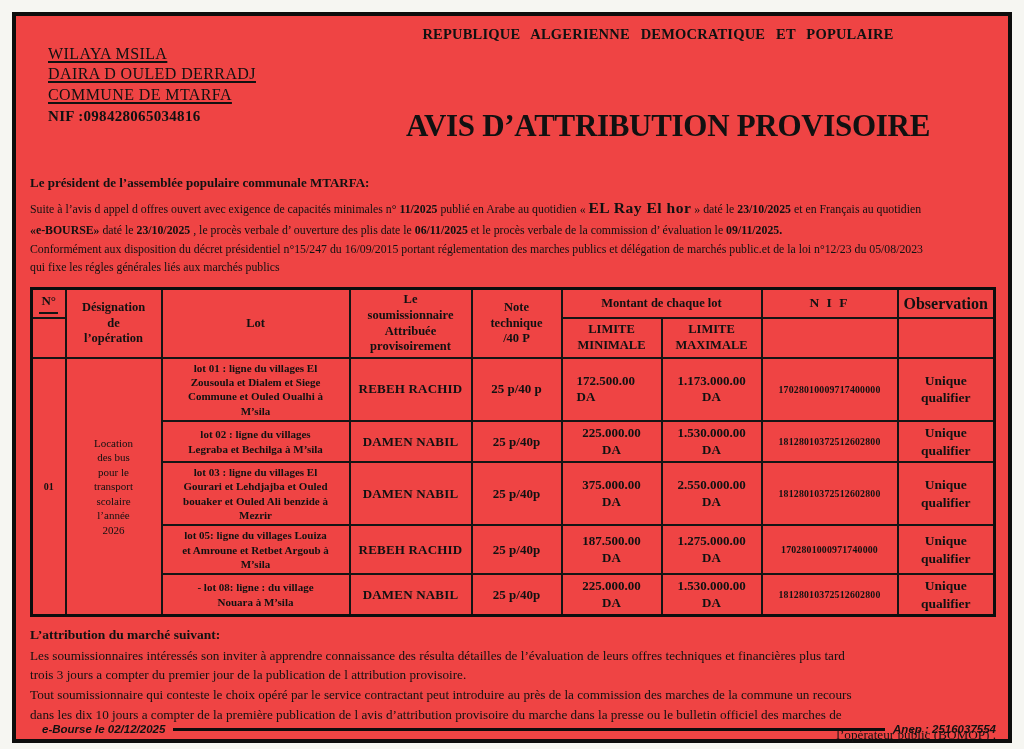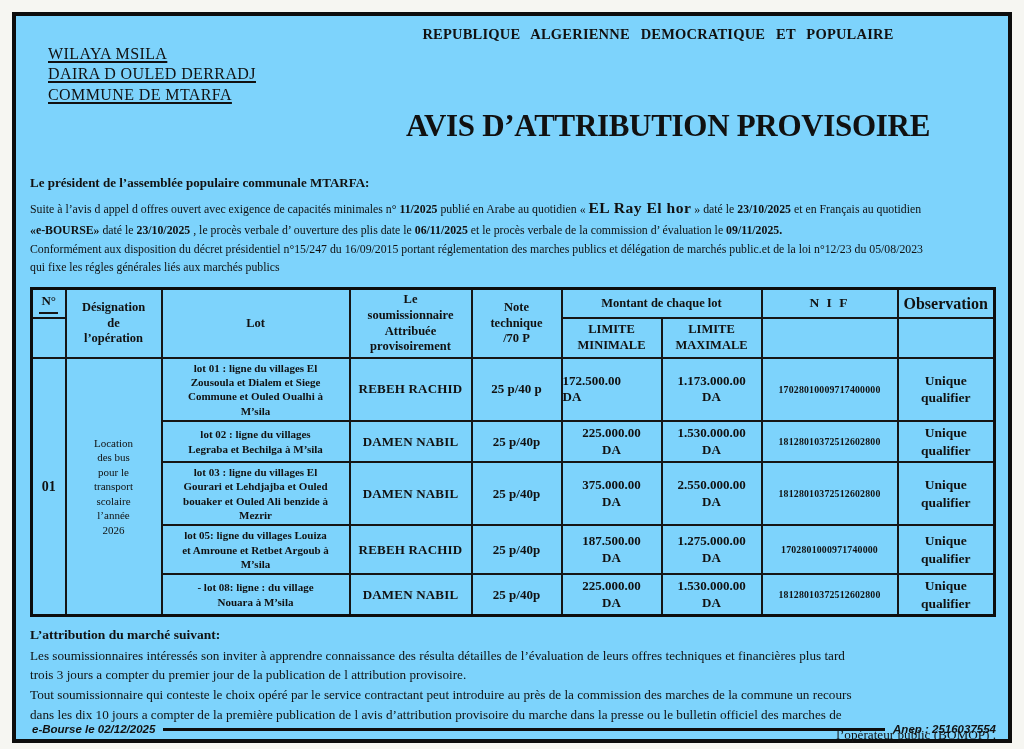--- a/index.html
+++ b/index.html
@@ -1,20 +1,20 @@
 <!DOCTYPE html>
 <html><head>
 <meta charset="utf-8">
 <style>
   * { margin:0; padding:0; box-sizing:border-box; }
   html,body { width:1024px; height:749px; background:#f6f6f2; }
   body { font-family:"Liberation Serif","DejaVu Serif",serif; color:#111; position:relative; }
   .doc {
     position:absolute; left:12px; right:12px; top:12px; bottom:6px;
-    border:4px solid #0d0d0d; background:#7dd3fc;
+    border:4px solid #0d0d0d; background:#ef4444;
     padding:4px 12px 26px 14px;
   }
   .bold { font-weight:700; }
   .big { font-weight:700; font-size:1.32em; letter-spacing:.5px; }
 
   
   .head-zone { position:relative; height:132px; }
   .republic {
     position:absolute; left:300px; right:10px; top:6px;
     text-align:center; font-weight:700; font-size:14.5px;
@@ -45,58 +45,59 @@
   }
   table.award th, table.award td {
     border:2px solid #151515; vertical-align:middle; text-align:center;
     padding:2px 3px; overflow:hidden;
   }
   th { font-weight:700; font-size:12.5px; line-height:1.25; white-space:pre-line; }
   .th-num { vertical-align:top; }
   .th-num div { display:inline-block; border-bottom:2px solid #151515; padding:0 2px 2px 2px; font-size:13px; }
   .th-nif { letter-spacing:2px; font-size:13.5px; vertical-align:top; padding-top:3px; }
   .th-obs { font-size:16px; vertical-align:top; padding-top:3px; }
-  .cell-num { font-weight:700; font-size:14px; }
+  .cell-num { font-weight:700; font-size:10px; }
   .cell-designation { font-weight:400; font-size:11px; white-space:pre-line; line-height:1.32; }
   .cell-lot {
     text-align:left; vertical-align:top; font-weight:700; font-size:11px;
     line-height:1.3; white-space:pre-line; padding:3px 4px;
   }
   .cell-soum { font-weight:700; font-size:13px; letter-spacing:.2px; }
   .cell-note { font-weight:700; font-size:13px; }
   .cell-amount { font-weight:700; font-size:13px; white-space:pre-line; line-height:1.3; }
-  .cell-amount.left { text-align:left; padding-left:0; }
+  .cell-amount.left { text-align:left; padding-left:14px; }
   .cell-nif { font-weight:700; font-size:9.8px; letter-spacing:.2px; }
   .cell-obs { font-weight:700; font-size:13.5px; white-space:pre-line; line-height:1.3; }
 
   
   .bottom { margin-top:8px; font-size:13.2px; line-height:1.5; }
   .bottom-heading { font-weight:700; font-size:13.5px; }
   .bottom-line { white-space:nowrap; }
   .bottom-line.indent { padding-left:6px;text-align:right; }
 
   
   .footer {
-    position:absolute; left:16px; right:12px; bottom:4px;
+    position:absolute; left:26px; right:12px; bottom:4px;
     display:flex; align-items:center; font-size:11.5px; font-weight:700; font-style:italic;
     font-family:"Liberation Sans","DejaVu Sans",sans-serif;
   }
   .footer .rule { flex:1; border-top:3px solid #0d0d0d; margin:0 8px; height:0; }
 </style>
 </head>
 <body>
 
 <div class="doc">
 
   <div class="head-zone">
     <div class="republic">REPUBLIQUE ALGERIENNE DEMOCRATIQUE ET POPULAIRE</div>
     <div class="org-block">
       <div class="org-line">WILAYA MSILA</div>
       <div class="org-line">DAIRA D OULED DERRADJ</div>
       <div class="org-line">COMMUNE DE MTARFA</div>
+      <div class="nif-line">NIF :098428065034816</div>
     </div>
     <div class="page-title">AVIS D’ATTRIBUTION PROVISOIRE</div>
   </div>
 
   <div class="intro">
     <div class="intro-heading">Le président de l’assemblée populaire communale MTARFA:</div>
     <div class="intro-line"><span>Suite à l’avis d appel d offres ouvert  avec  exigence de capacités minimales n° </span><span class="bold">11/2025</span><span> publié  en Arabe  au quotidien « </span><span class="big">EL Ray El hor</span><span> »  daté le  </span><span class="bold">23/10/2025</span><span>  et en Français  au quotidien</span></div>
     <div class="intro-line"><span class="bold">«e-BOURSE»</span><span> daté le </span><span class="bold">23/10/2025</span><span> , le procès verbale  d’ ouverture des plis date le </span><span class="bold">06/11/2025</span><span> et le procès verbale de la commission d’ évaluation le </span><span class="bold">09/11/2025.</span></div>
     <div class="intro-line"><span>Conformément aux disposition  du décret présidentiel n°15/247 du 16/09/2015  portant réglementation des marches publics et délégation de marchés  public.et de la loi n°12/23 du 05/08/2023</span></div>
     <div class="intro-line"><span>qui fixe les régles générales liés aux marchés publics</span></div>
@@ -120,21 +121,21 @@
         <th rowspan="2">Désignation
 de
 l’opération</th>
         <th rowspan="2">Lot</th>
         <th rowspan="2">Le
 soumissionnaire
 Attribuée
 provisoirement</th>
         <th rowspan="2">Note
 technique
-/70 P</th>
+/40 P</th>
         <th colspan="2">Montant de chaque lot</th>
         <th class="th-nif">N I F</th>
         <th class="th-obs">Observation</th>
       </tr>
       <tr>
         <td></td>
         <th>LIMITE
 MINIMALE</th>
         <th>LIMITE
 MAXIMALE</th>

